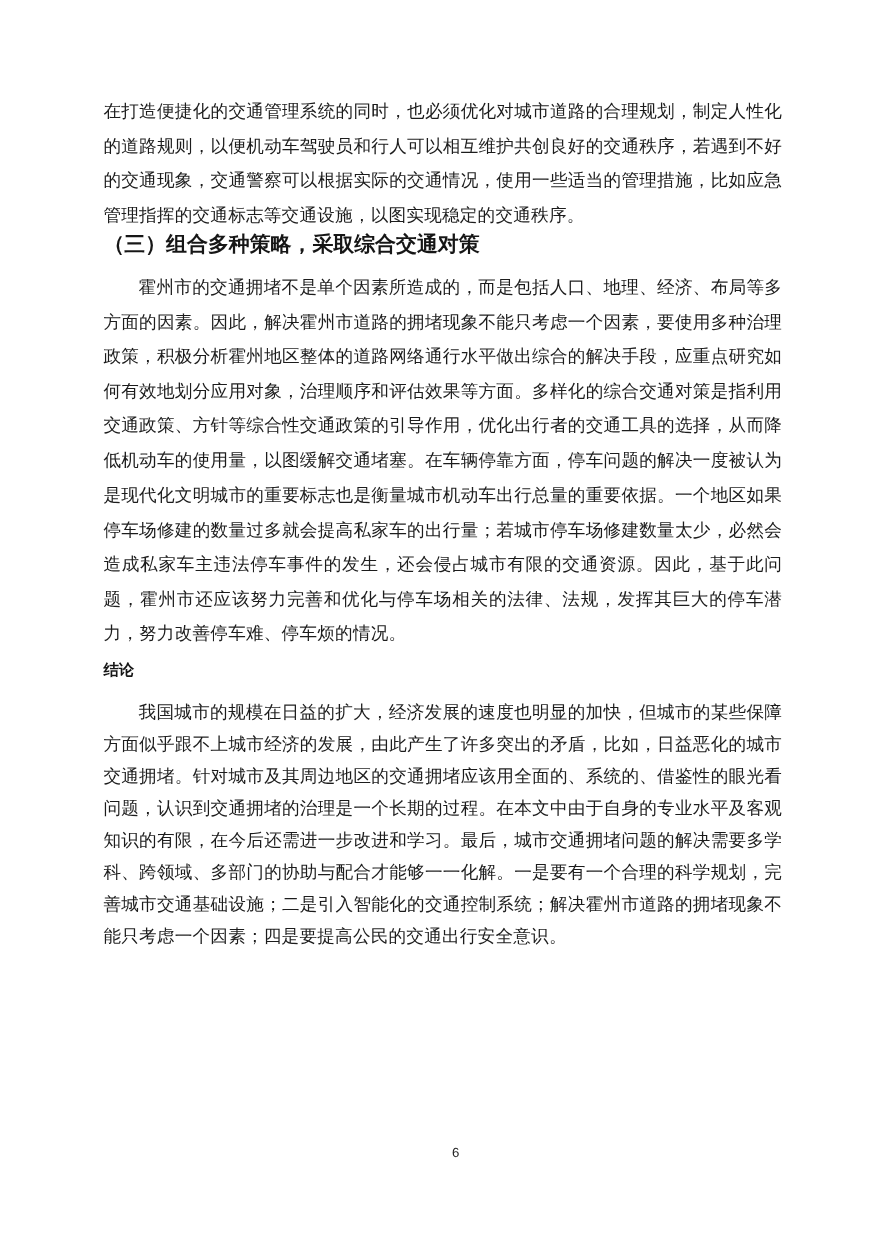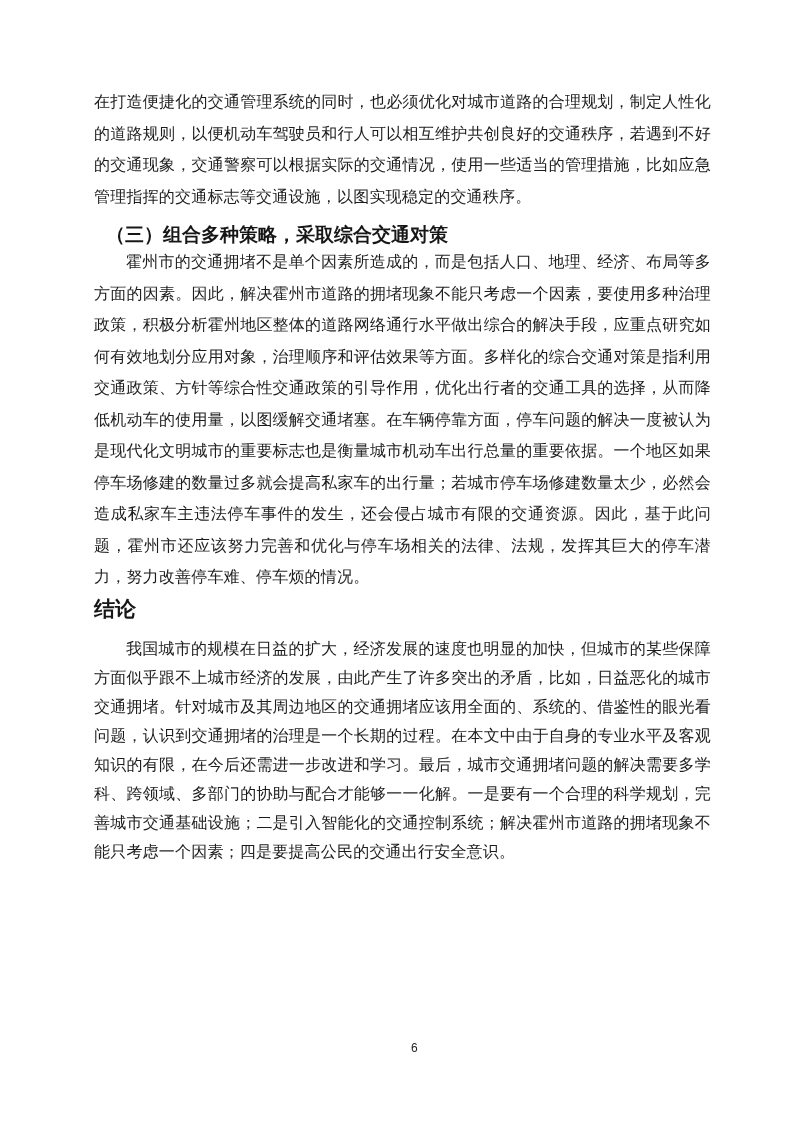--- a/index.html
+++ b/index.html
@@ -35,35 +35,35 @@
   .section-par { top: 246px; }
   .conclusion-par {
     top: 634px;
     line-height: 29px;
   }
   .h-sub {
     position: absolute;
     left: 94px;
     top: 210px;
     width: 617px;
-    margin: 12px;
+    margin: 0;
     font-family: "Liberation Sans", "DejaVu Sans", sans-serif;
     font-size: 19px;
     font-weight: 700;
     line-height: 26px;
     color: #161616;
   }
   .h-main {
     position: absolute;
     left: 94px;
     top: 595px;
     width: 617px;
     margin: 0;
     font-family: "Liberation Sans", "DejaVu Sans", sans-serif;
-    font-size: 21px;
+    font-size: 14px;
     font-weight: 700;
     line-height: 28px;
     color: #161616;
   }
   .page-number {
     position: absolute;
     left: 411px;
     top: 1040px;
     font-family: "Liberation Sans", "DejaVu Sans", sans-serif;
     font-size: 12px;

